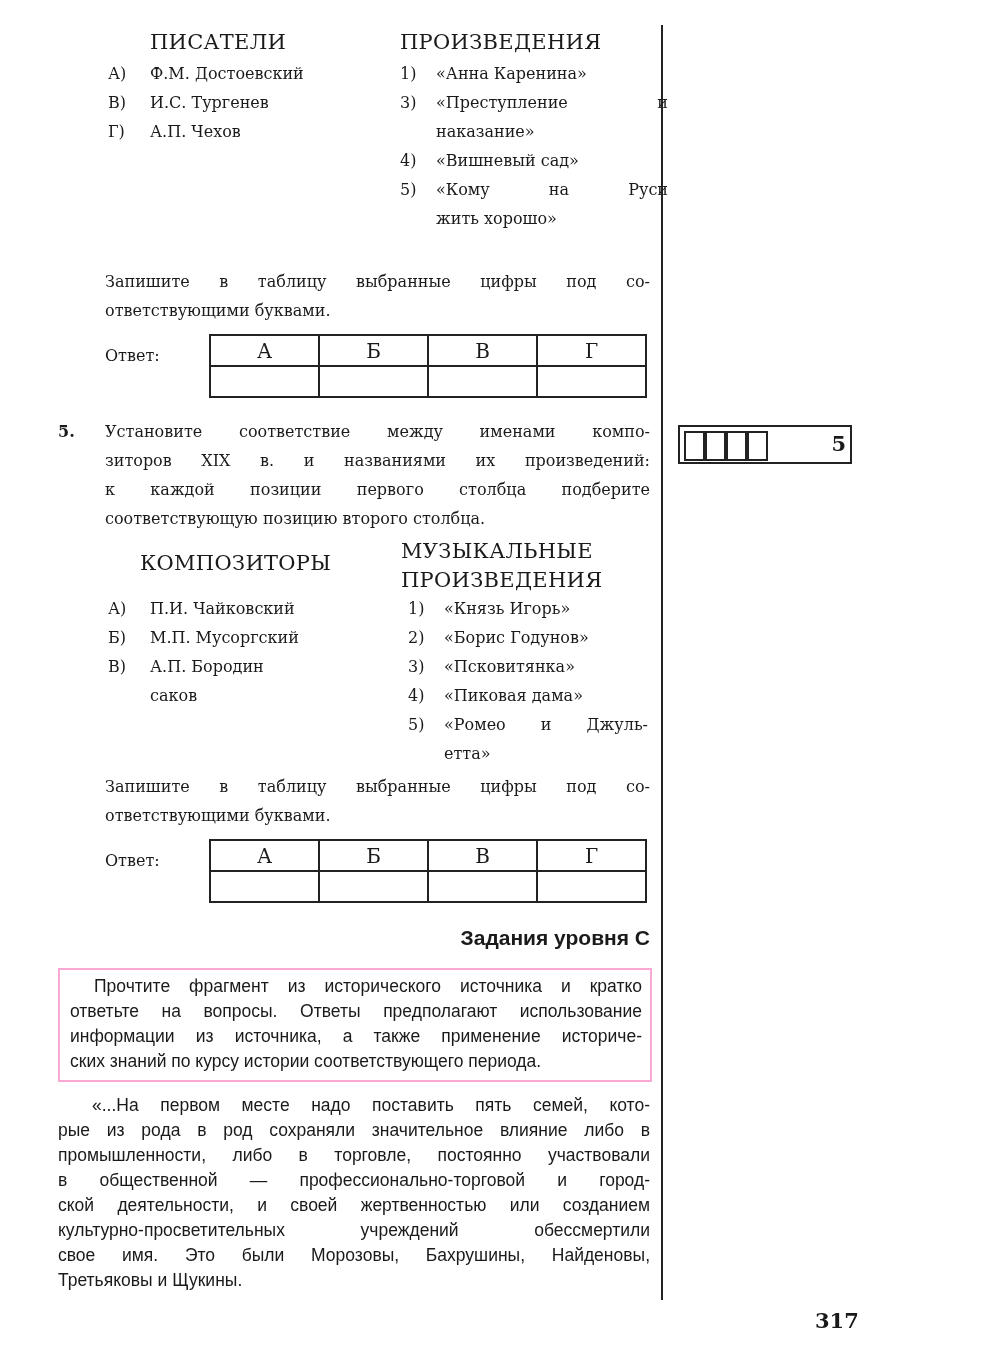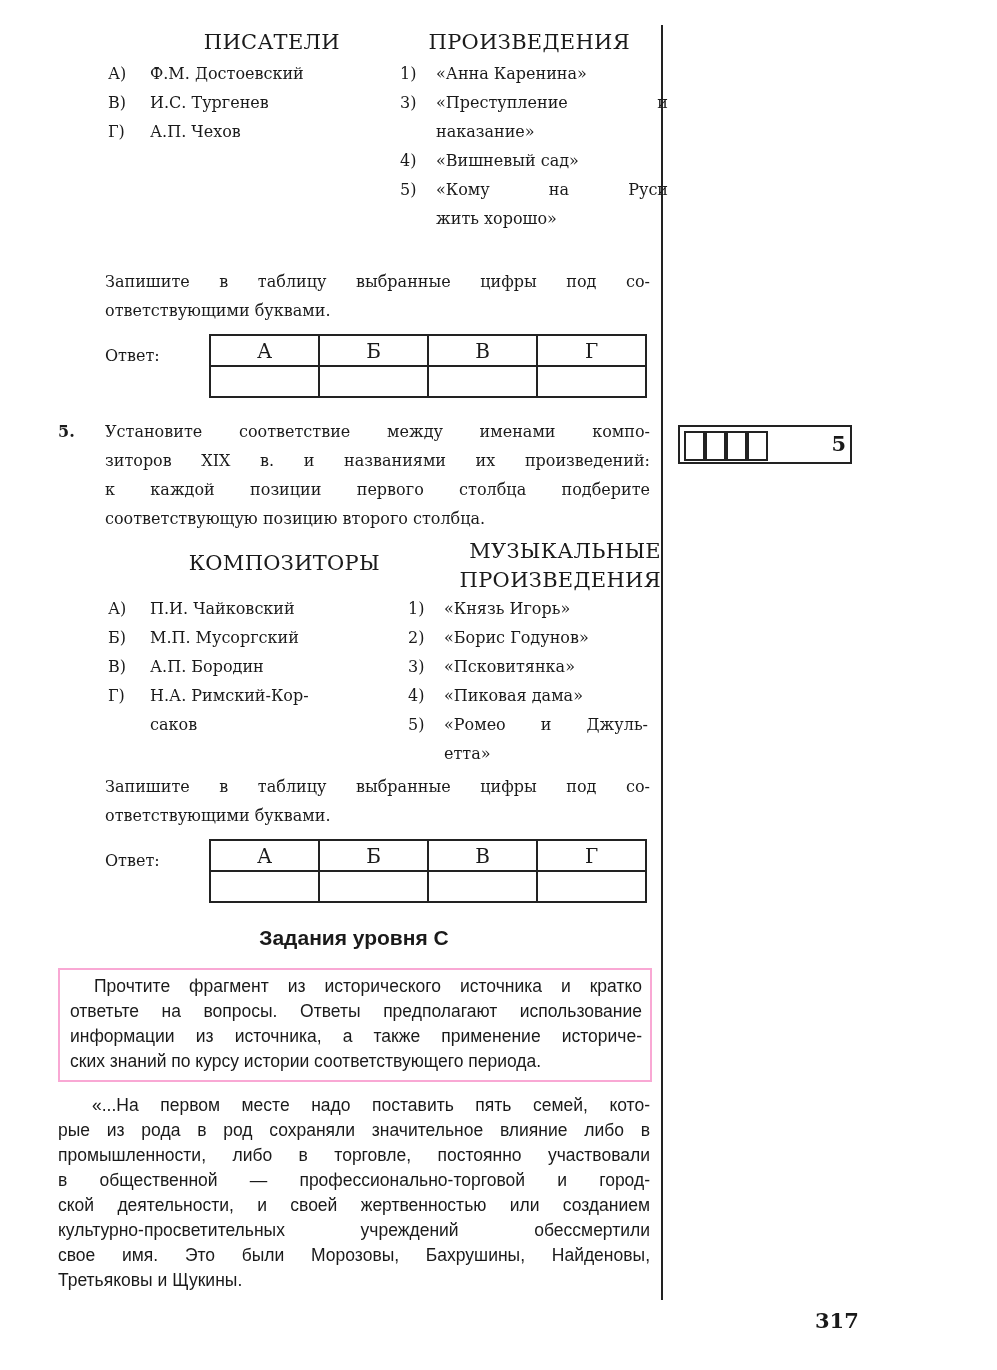--- a/index.html
+++ b/index.html
@@ -2,21 +2,21 @@
 <html><head>
 <meta charset="utf-8">
 <style>
   html, body { margin:0; padding:0; background:#fff; }
   body { width:997px; height:1370px; position:relative; overflow:hidden; color:#1a1a1a; }
   .serif { font-family: "DejaVu Serif", "Liberation Serif", serif; }
   .sans { font-family: "Liberation Sans", "DejaVu Sans", sans-serif; }
   .abs { position:absolute; }
   .vline { position:absolute; left:661px; top:25px; width:2px; height:1275px; background:#222; }
   .line { font-size:16px; line-height:29px; white-space:nowrap; }
-  .head { font-size:21px; text-align:right; letter-spacing:0.3px; }
+  .head { font-size:21px; text-align:left; letter-spacing:0.3px; }
   .just { text-align:justify; text-align-last:justify; }
   table.ans { border-collapse:collapse; position:absolute; }
   table.ans td { border:2px solid #222; width:107px; height:29px; text-align:center; font-size:20px; padding:0; }
   .qbox { position:absolute; border:2px solid #222; }
   .cell { position:absolute; border:2px solid #222; width:17px; height:26px; top:4px; }
   .para { font-size:17.5px; line-height:25px; }
 </style>
 </head>
 <body>
 
@@ -91,21 +91,20 @@
   <div class="abs serif head" style="left:140px;top:551px;width:240px;">КОМПОЗИТОРЫ</div>
   <div class="abs serif head" style="left:401px;top:537px;width:260px;line-height:29px;">
     <div>МУЗЫКАЛЬНЫЕ</div>
     <div>ПРОИЗВЕДЕНИЯ</div>
   </div>
 
   <div class="abs serif" style="left:108px;top:594px;">
     <div class="line"><span style="display:inline-block;width:42px;">А)</span><span>П.И. Чайковский</span></div>
     <div class="line"><span style="display:inline-block;width:42px;">Б)</span><span>М.П. Мусоргский</span></div>
     <div class="line"><span style="display:inline-block;width:42px;">В)</span><span>А.П. Бородин</span></div>
-    <div class="line"><span style="display:inline-block;width:42px;">Г)</span><span>Н.А. Римский-Кор-</span></div>
     <div class="line" style="padding-left:42px;">саков</div>
   </div>
 
   <div class="abs serif" style="left:408px;top:594px;width:240px;">
     <div class="line"><span style="display:inline-block;width:36px;">1)</span><span>«Князь Игорь»</span></div>
     <div class="line"><span style="display:inline-block;width:36px;">2)</span><span>«Борис Годунов»</span></div>
     <div class="line"><span style="display:inline-block;width:36px;">3)</span><span>«Псковитянка»</span></div>
     <div class="line"><span style="display:inline-block;width:36px;">4)</span><span>«Пиковая дама»</span></div>
     <div class="line" style="display:flex;">
         <span style="display:inline-block;width:36px;flex:none;">5)</span>
@@ -132,21 +131,21 @@
       <td></td>
       <td></td>
       <td></td>
       <td></td>
     </tr>
   </tbody>
     </table>
 </section>
 
 <section>
-  <div class="abs sans" style="left:58px;top:926px;width:592px;text-align:center;font-size:21px;font-weight:bold;">Задания уровня С</div>
+  <div class="abs sans" style="left:58px;top:926px;width:592px;text-align:right;font-size:21px;font-weight:bold;">Задания уровня С</div>
 
   <div class="abs sans para" style="left:58px;top:968px;width:572px;padding:4px 8px 6px 10px;border:2px solid #f9a8d4;">
     <div class="just" style="text-indent:24px;">Прочтите фрагмент из исторического источника и кратко</div>
     <div class="just">ответьте на вопросы. Ответы предполагают использование</div>
     <div class="just">информации из источника, а также применение историче-</div>
     <div>ских знаний по курсу истории соответствующего периода.</div>
   </div>
 
   <div class="abs sans para" style="left:58px;top:1093px;width:592px;">
     <div class="just" style="padding-left:34px;">«...На первом месте надо поставить пять семей, кото-</div>

